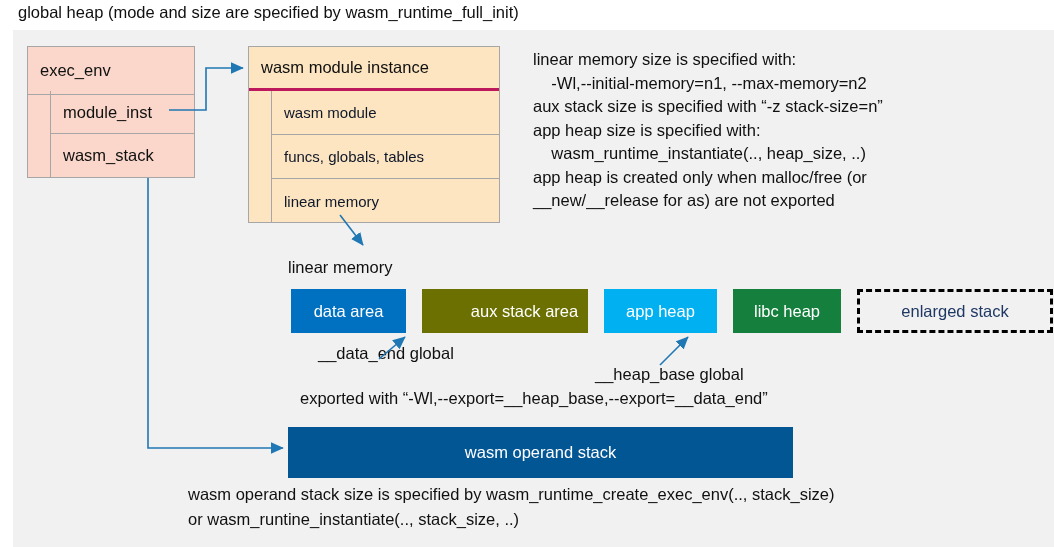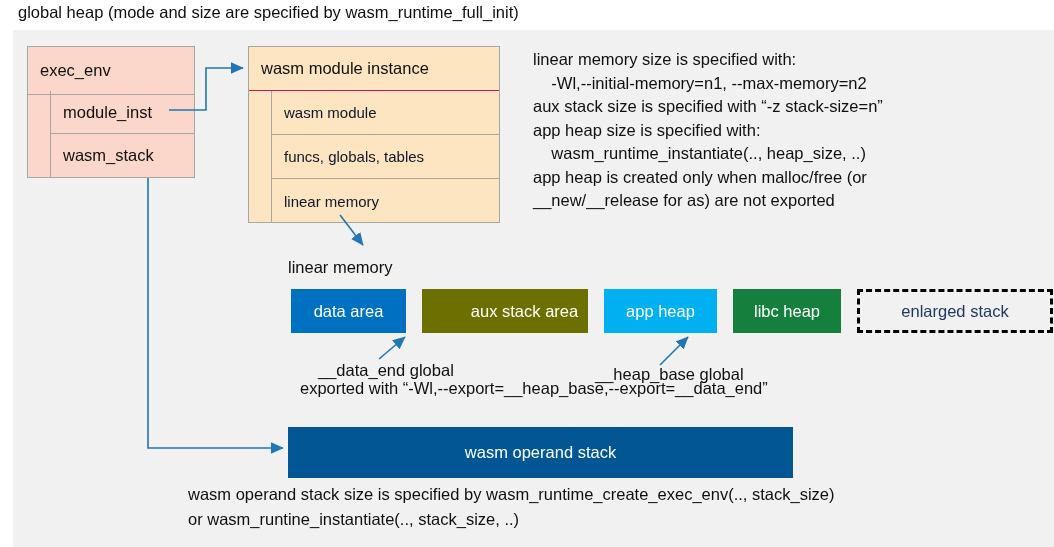--- a/index.html
+++ b/index.html
@@ -90,21 +90,21 @@
     height: 177px;
     border: 1px solid #a6a6a6;
     background: #fce5c0;
     box-sizing: border-box;
   }
   .wmi-head {
     position: absolute;
     left: 0; top: 0;
     width: 250px;
     height: 44px;
-    border-bottom: 1px solid #be185d;
+    border-bottom: 3px solid #be185d;
     box-sizing: border-box;
     display: flex;
     align-items: center;
     padding-left: 12px;
     font-size: 16.5px;
     color: #101010;
   }
   .wmi-indent {
     position: absolute;
     left: 0;
@@ -175,23 +175,23 @@
     border: 3px dashed #000000;
   }
 
   
   .ann {
     position: absolute;
     font-size: 16.5px;
     color: #101010;
     white-space: nowrap;
   }
-  .ann-data-end { left: 318px; top: 361px; }
+  .ann-data-end { left: 318px; top: 344px; }
   .ann-heap-base { left: 595px; top: 365px; }
-  .ann-exported { left: 300px; top: 379px; }
+  .ann-exported { left: 300px; top: 389px; }
 
   
   .opstack {
     position: absolute;
     left: 288px;
     top: 427px;
     width: 505px;
     height: 51px;
     background: #035694;
     display: flex;

